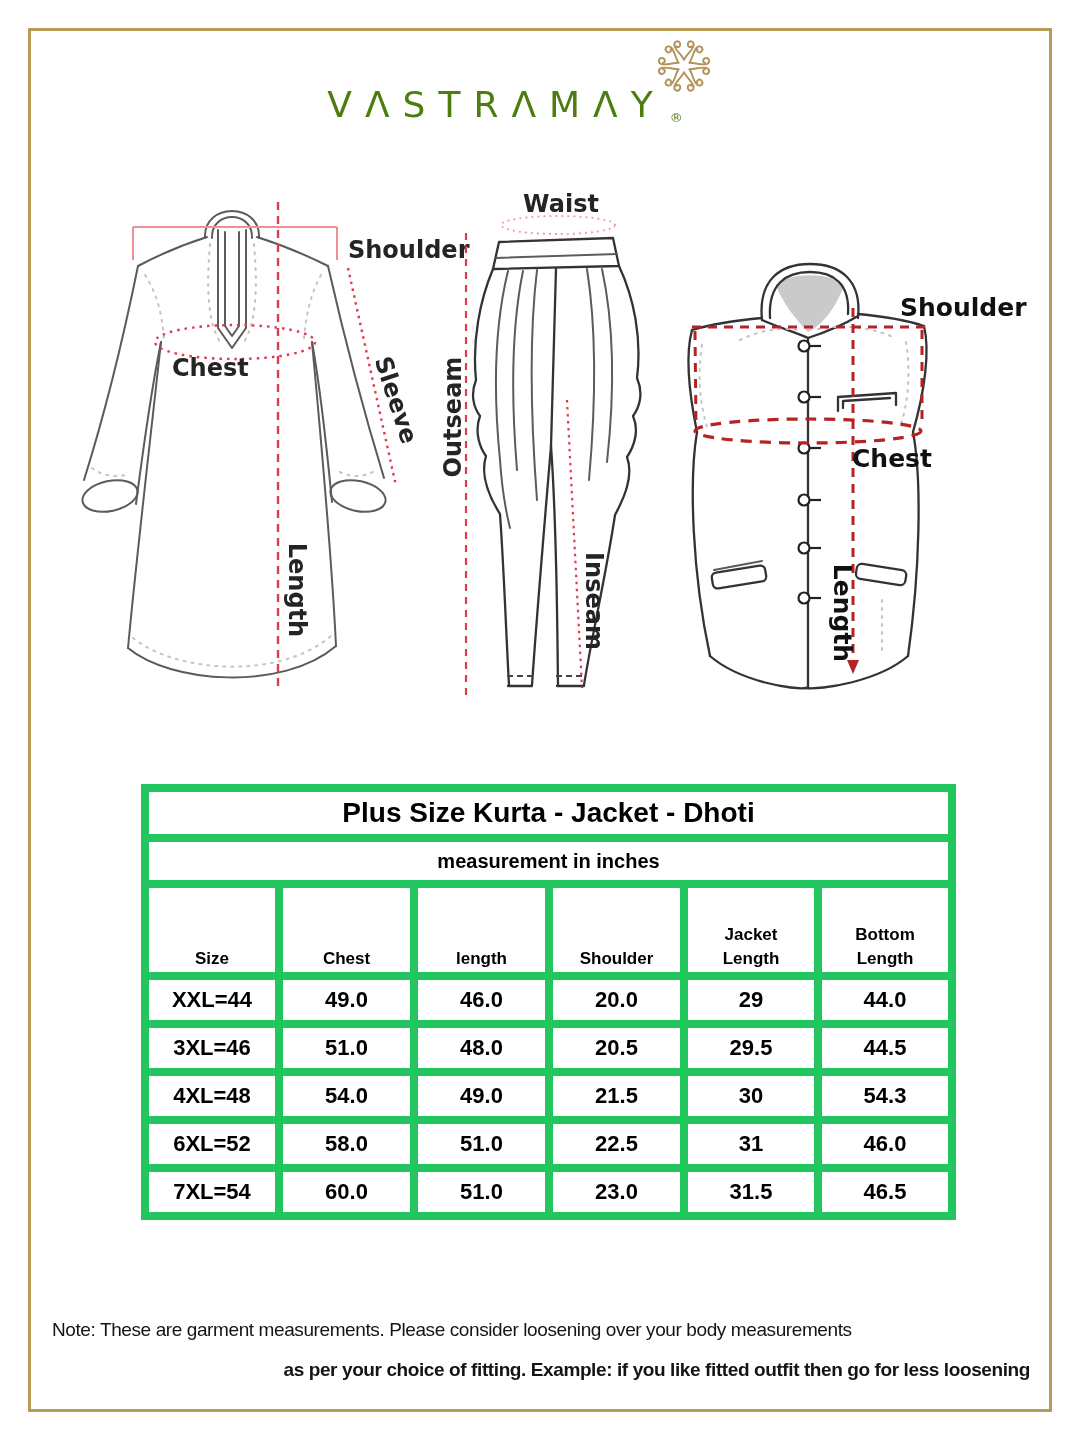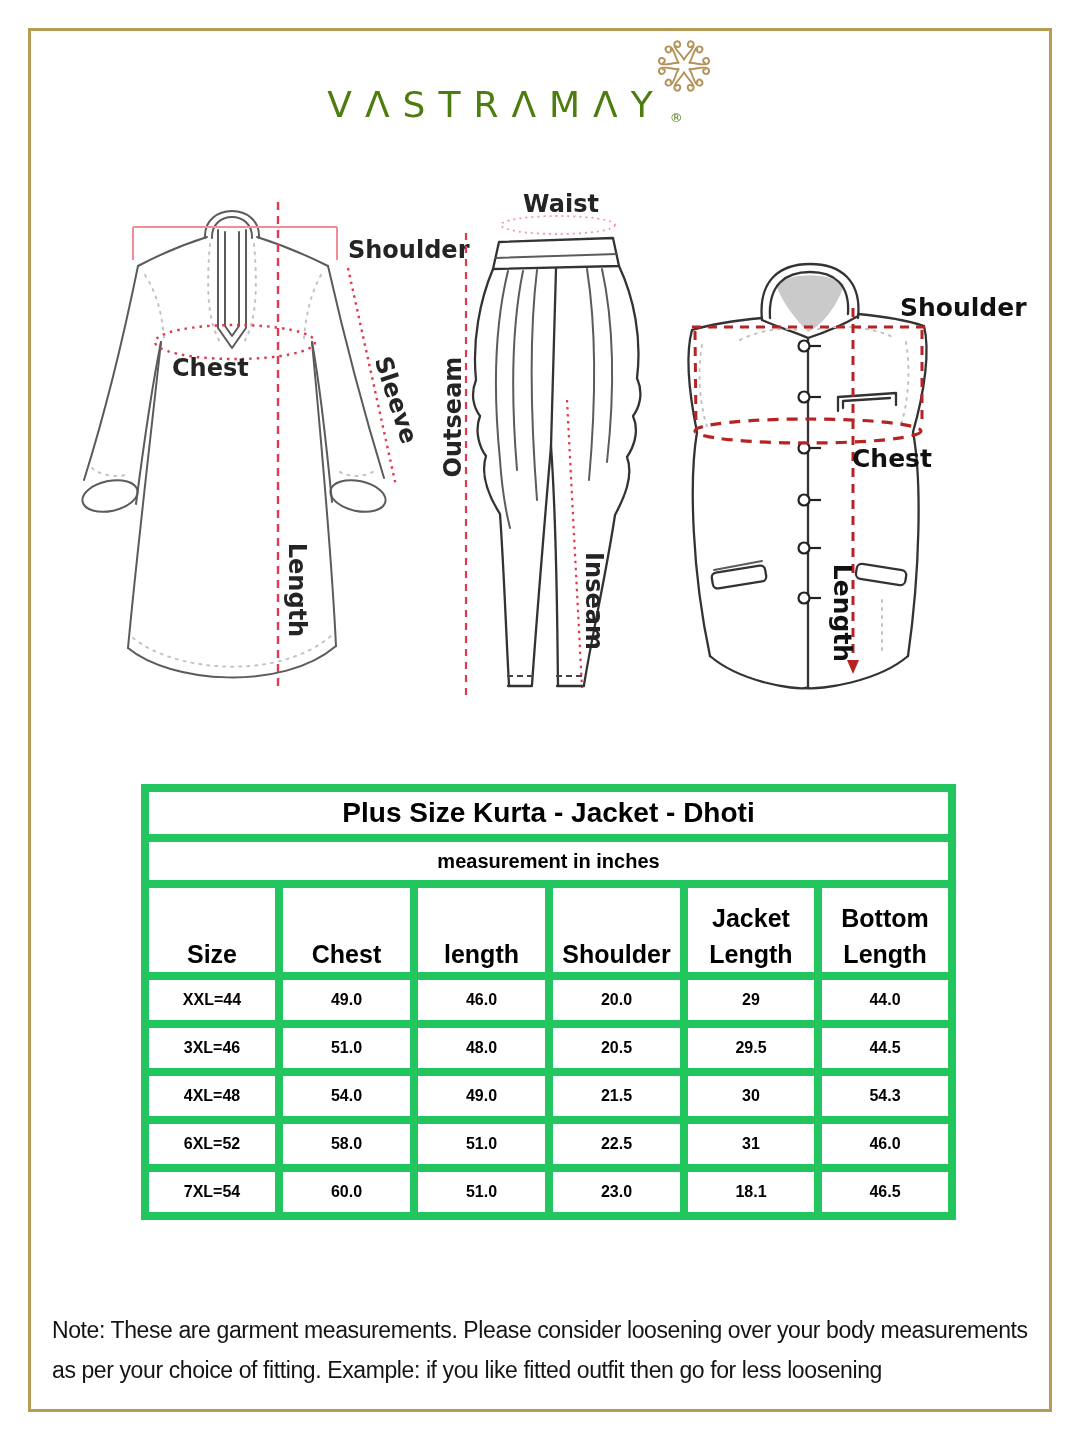--- a/index.html
+++ b/index.html
@@ -23,30 +23,30 @@
   .dlabel{font-family:"DejaVu Sans",sans-serif;font-size:24px;font-weight:700;fill:#242424;}
   .dlabel-lg{font-family:"DejaVu Sans",sans-serif;font-size:25px;font-weight:700;fill:#111;}
 
   
   .size-table{position:absolute;left:141px;top:784px;width:807px;border-collapse:collapse;
         table-layout:fixed;font-family:"Liberation Sans",sans-serif;color:#000;
         border:3px solid #0d0d0d;border-top-width:5px;}
   .size-table td,.size-table th{border:8px solid #22c55e;text-align:center;padding:0;}
   .size-table .title-row td{height:42px;font-size:28px;font-weight:bold;}
   .size-table .subtitle-row td{height:38px;font-size:20px;font-weight:bold;}
-  .size-table .header-row th{height:84px;font-size:25px;font-weight:bold;
+  .size-table .header-row th{height:84px;font-size:17px;font-weight:bold;
         vertical-align:bottom;white-space:pre-line;line-height:1.45;}
-  .size-table .data-row td{height:40px;font-size:16px;font-weight:bold;}
+  .size-table .data-row td{height:40px;font-size:22px;font-weight:bold;}
 
   
   .note{position:absolute;left:52px;right:50px;top:1310px;
-        font-family:"Liberation Sans",sans-serif;font-size:23px;line-height:40px;
+        font-family:"Liberation Sans",sans-serif;font-size:19px;line-height:40px;
         letter-spacing:-0.4px;color:#141414;}
   .note .l1{white-space:nowrap;text-align:left;}
-  .note .l2{white-space:nowrap;}
+  .note .l2{white-space:nowrap;text-align:right;font-weight:bold;}
 </style>
 </head>
 <body>
 
 <div class="page">
   <div class="gold-frame"></div>
 
   <div class="wordmark">
     <span>VΛSTRΛMΛY</span><span class="reg">®</span>
   </div>
@@ -249,21 +249,21 @@
       <td>51.0</td>
       <td>22.5</td>
       <td>31</td>
       <td>46.0</td>
     </tr>
     <tr class="data-row">
       <td>7XL=54</td>
       <td>60.0</td>
       <td>51.0</td>
       <td>23.0</td>
-      <td>18.1</td>
+      <td>31.5</td>
       <td>46.5</td>
     </tr>
   </tbody>
     </table>
 
   <div class="note">
     <div class="l1">Note: These are garment measurements. Please consider loosening over your body measurements</div>
     <div class="l2">as per your choice of fitting. Example: if you like fitted outfit then go for less loosening</div>
   </div>
 </div>

